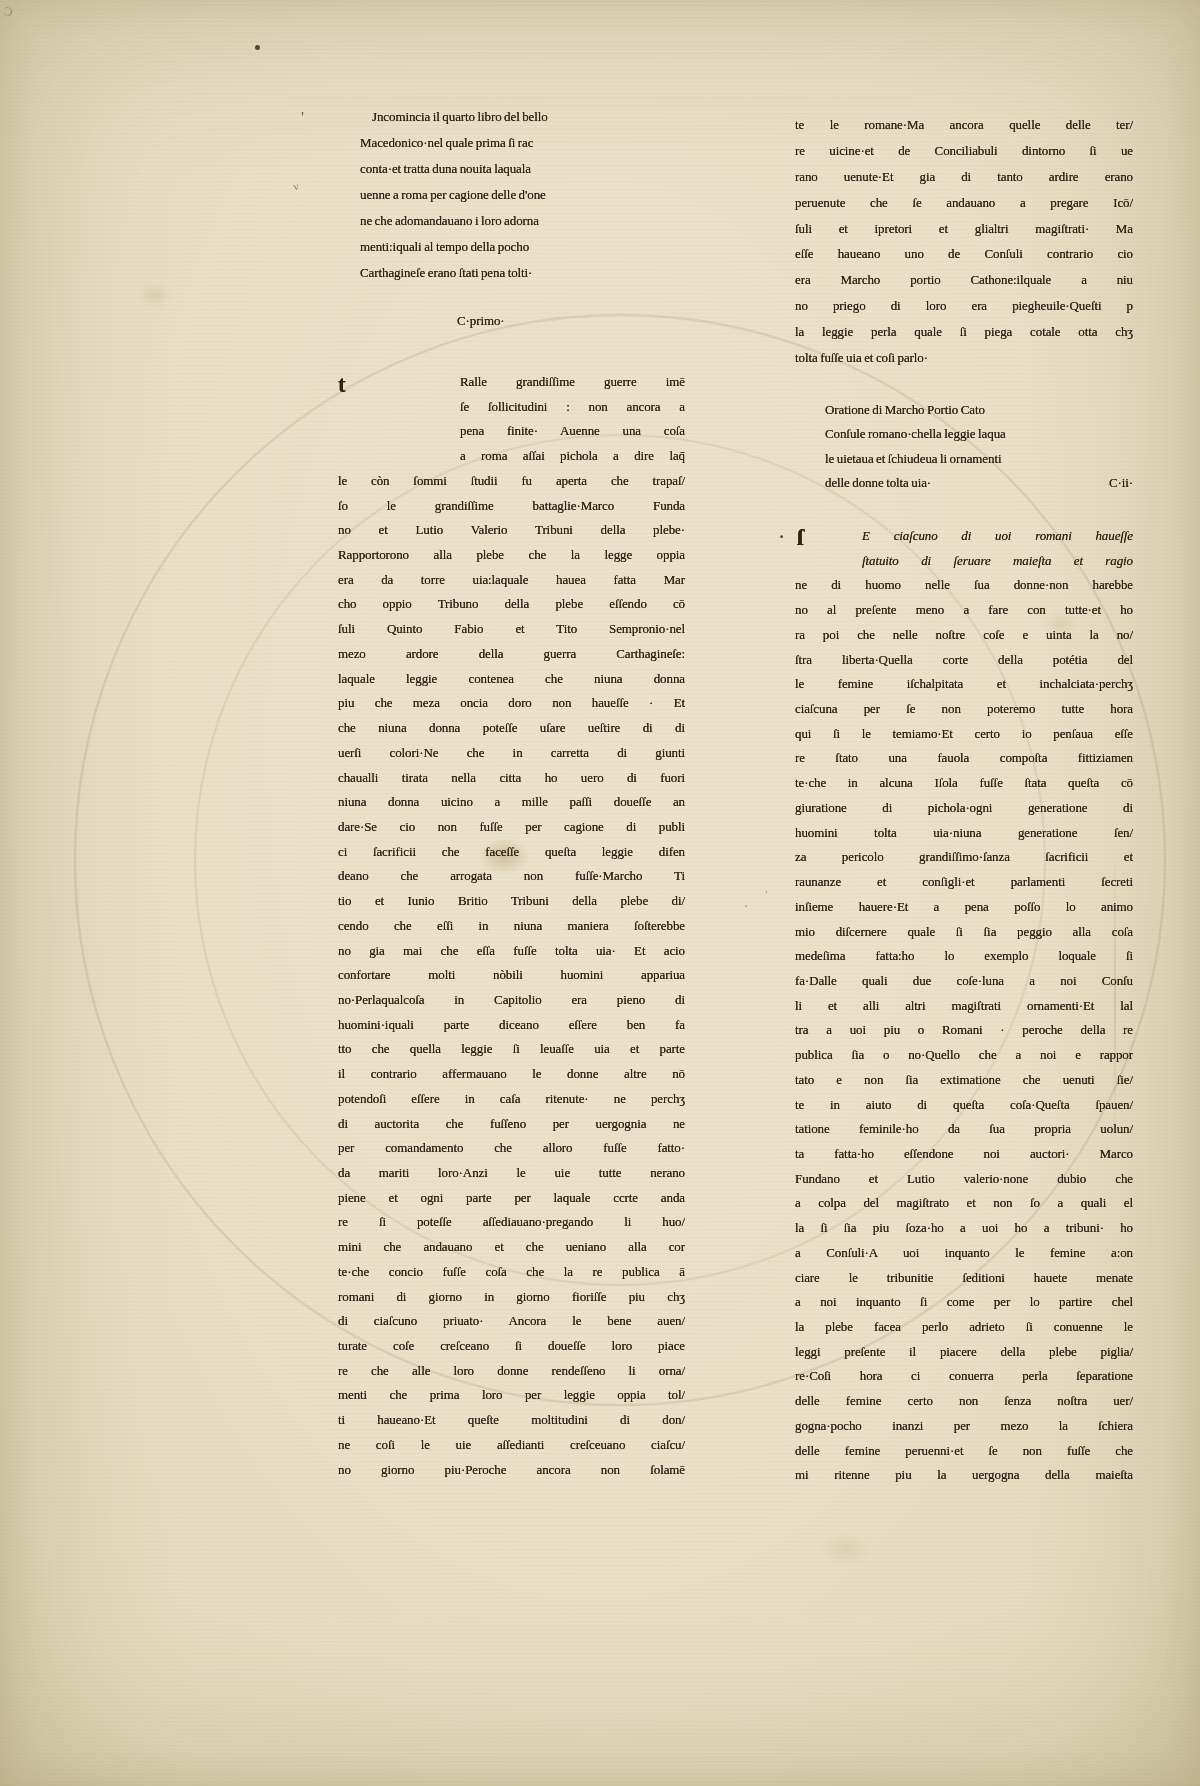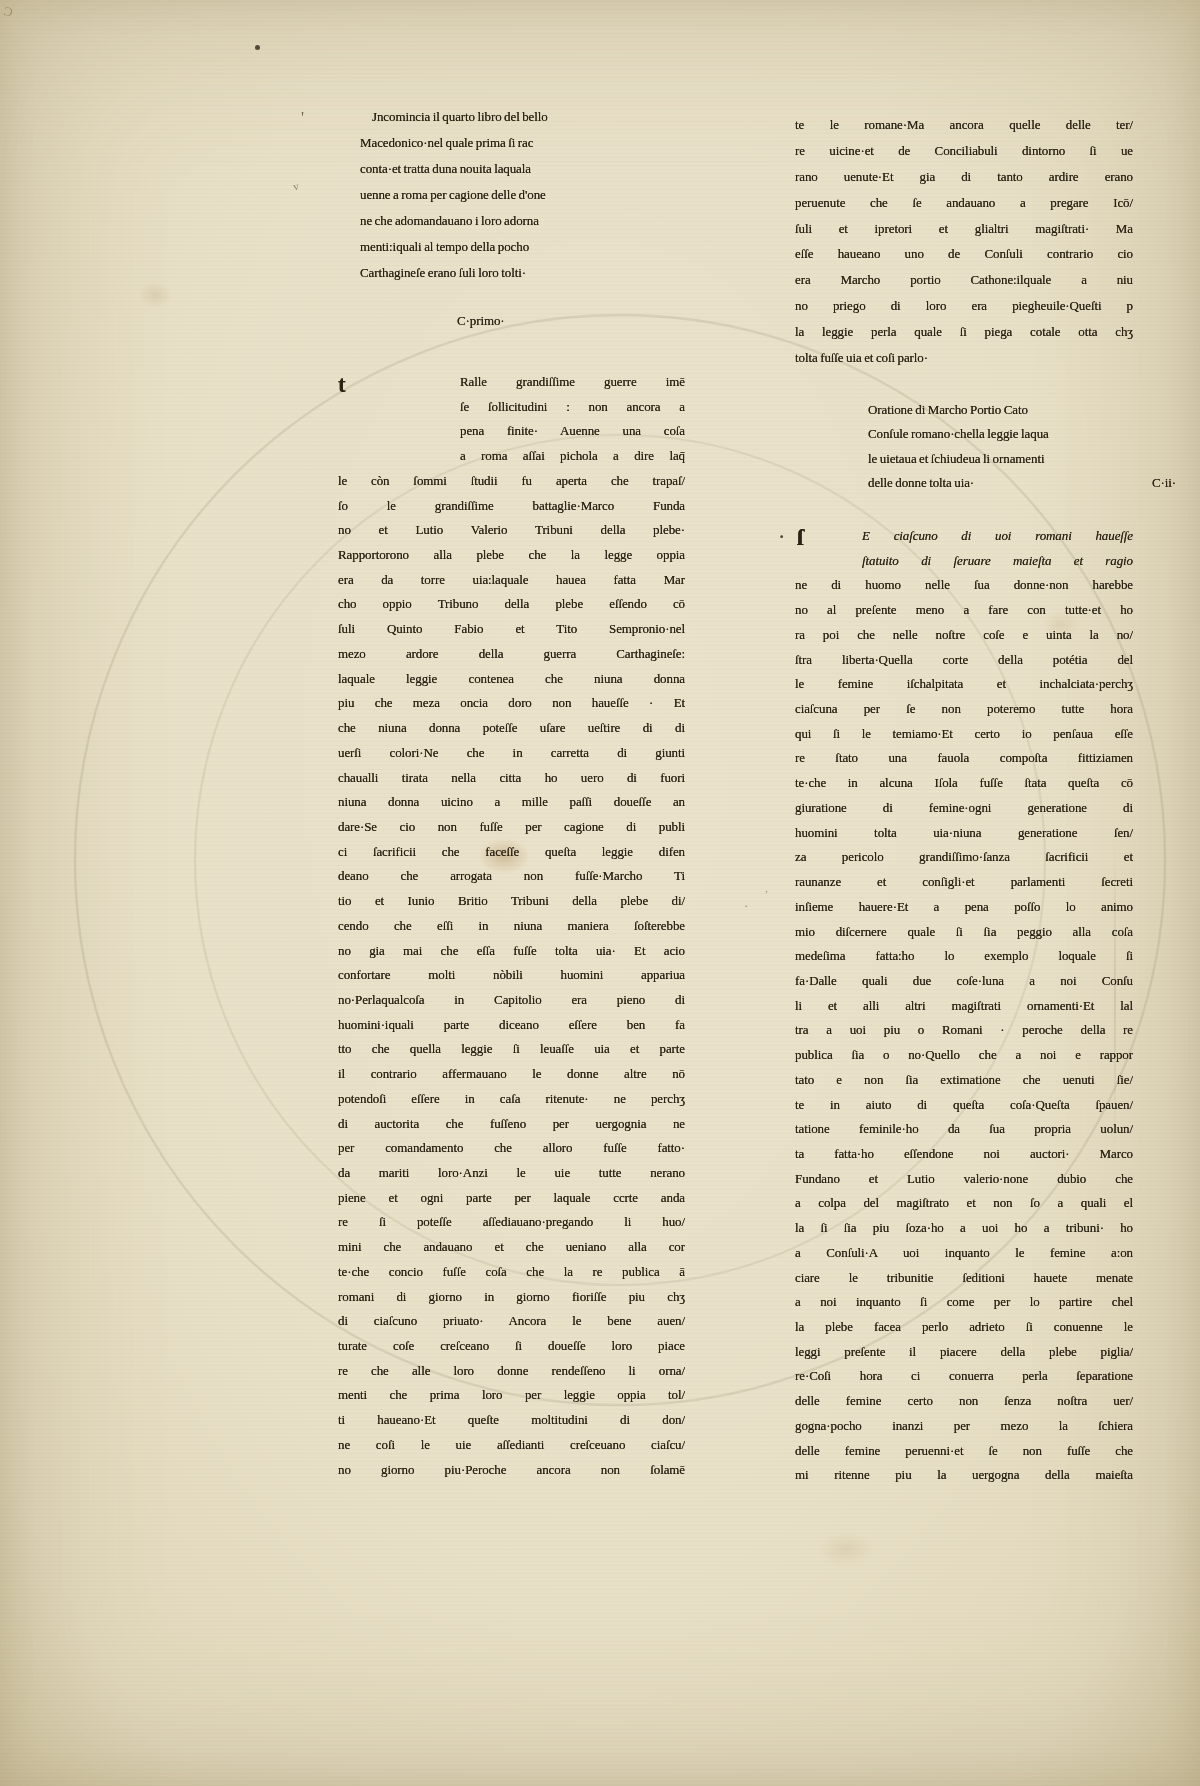--- a/index.html
+++ b/index.html
@@ -34,21 +34,21 @@
   .chapter-label{margin-top:22px;padding-left:97px;text-align:left;}
 
   .p1{left:338px;top:370px;width:347px;line-height:24.73px;}
   .p1 .line{height:24.73px;}
   .p1 .line:nth-child(-n+4){padding-left:122px;}
 
   .rc1{left:795px;top:112px;width:338px;line-height:25.9px;}
   .rc1 .line{height:25.9px;}
   .rc1 .line:last-child{text-align-last:left;}
 
-  .rh{left:838px;top:398px;width:338px;line-height:24.4px;}
+  .rh{left:795px;top:398px;width:338px;line-height:24.4px;}
   .rh .line{text-align:left;text-align-last:left;padding-left:30px;}
   .rh-last{display:flex;justify-content:space-between;line-height:24.4px;padding-left:30px;}
 
   .p2{left:795px;top:524px;width:338px;line-height:24.73px;}
   .p2 .line{height:24.73px;}
   .p2 .line:nth-child(-n+2){padding-left:67px;font-style:italic;}
 
   .guide{position:absolute;font-weight:bold;text-shadow:0 0 0.6px rgba(44,35,21,0.9);}
   .guide-t{left:338px;top:372px;font-size:23px;}
   .guide-s{left:797px;top:524px;font-size:24px;}
@@ -85,21 +85,21 @@
   <span class="mark m-guttertick">ʼ</span>
 
   <div class="textblock lh">
     <div>
         <div class="line">Jncomincia il quarto libro del bello</div>
         <div class="line">Macedonico·nel quale prima ſi rac</div>
         <div class="line">conta·et tratta duna nouita laquala</div>
         <div class="line">uenne a roma per cagione delle d'one</div>
         <div class="line">ne che adomandauano i loro adorna</div>
         <div class="line">menti:iquali al tempo della pocho</div>
-        <div class="line">Carthagineſe erano ſuli loro tolti·</div>
+        <div class="line">Carthagineſe erano ſtati pena tolti·</div>
       </div>
     <div class="chapter-label">C·primo·</div>
   </div>
 
   <span class="guide guide-t">t</span>
 
   <div class="textblock rc1">
       <div class="line">te le romane·Ma ancora quelle delle ter/</div>
       <div class="line">re uicine·et de Conciliabuli dintorno ſi ue</div>
       <div class="line">rano uenute·Et gia di tanto ardire erano</div>
@@ -180,21 +180,21 @@
       <div class="line">ſtatuito di ſeruare maieſta et ragio</div>
       <div class="line">ne di huomo nelle ſua donne·non harebbe</div>
       <div class="line">no al preſente meno a fare con tutte·et ho</div>
       <div class="line">ra poi che nelle noſtre coſe e uinta la no/</div>
       <div class="line">ſtra liberta·Quella corte della potétia del</div>
       <div class="line">le femine iſchalpitata et inchalciata·perchʒ</div>
       <div class="line">ciaſcuna per ſe non poteremo tutte hora</div>
       <div class="line">qui ſi le temiamo·Et certo io penſaua eſſe</div>
       <div class="line">re ſtato una fauola compoſta fittiziamen</div>
       <div class="line">te·che in alcuna Iſola fuſſe ſtata queſta cō</div>
-      <div class="line">giuratione di femine·ogni generatione di</div>
+      <div class="line">giuratione di pichola·ogni generatione di</div>
       <div class="line">huomini tolta uia·niuna generatione ſen/</div>
       <div class="line">za pericolo grandiſſimo·ſanza ſacrificii et</div>
       <div class="line">raunanze et conſigli·et parlamenti ſecreti</div>
       <div class="line">inſieme hauere·Et a pena poſſo lo animo</div>
       <div class="line">mio diſcernere quale ſi ſia peggio alla coſa</div>
       <div class="line">medeſima fatta:ho lo exemplo loquale ſi</div>
       <div class="line">fa·Dalle quali due coſe·luna a noi Conſu</div>
       <div class="line">li et alli altri magiſtrati ornamenti·Et lal</div>
       <div class="line">tra a uoi piu o Romani · peroche della re</div>
       <div class="line">publica ſia o no·Quello che a noi e rappor</div>

